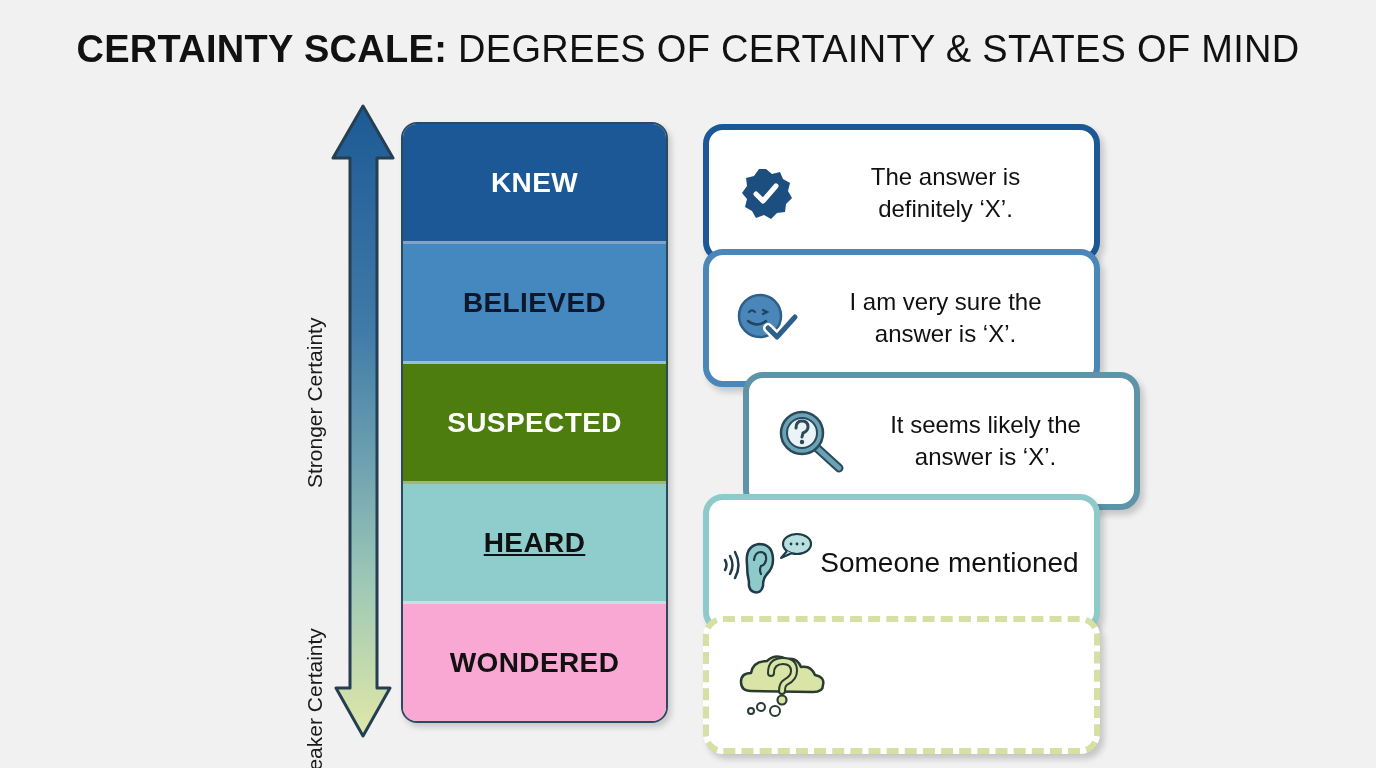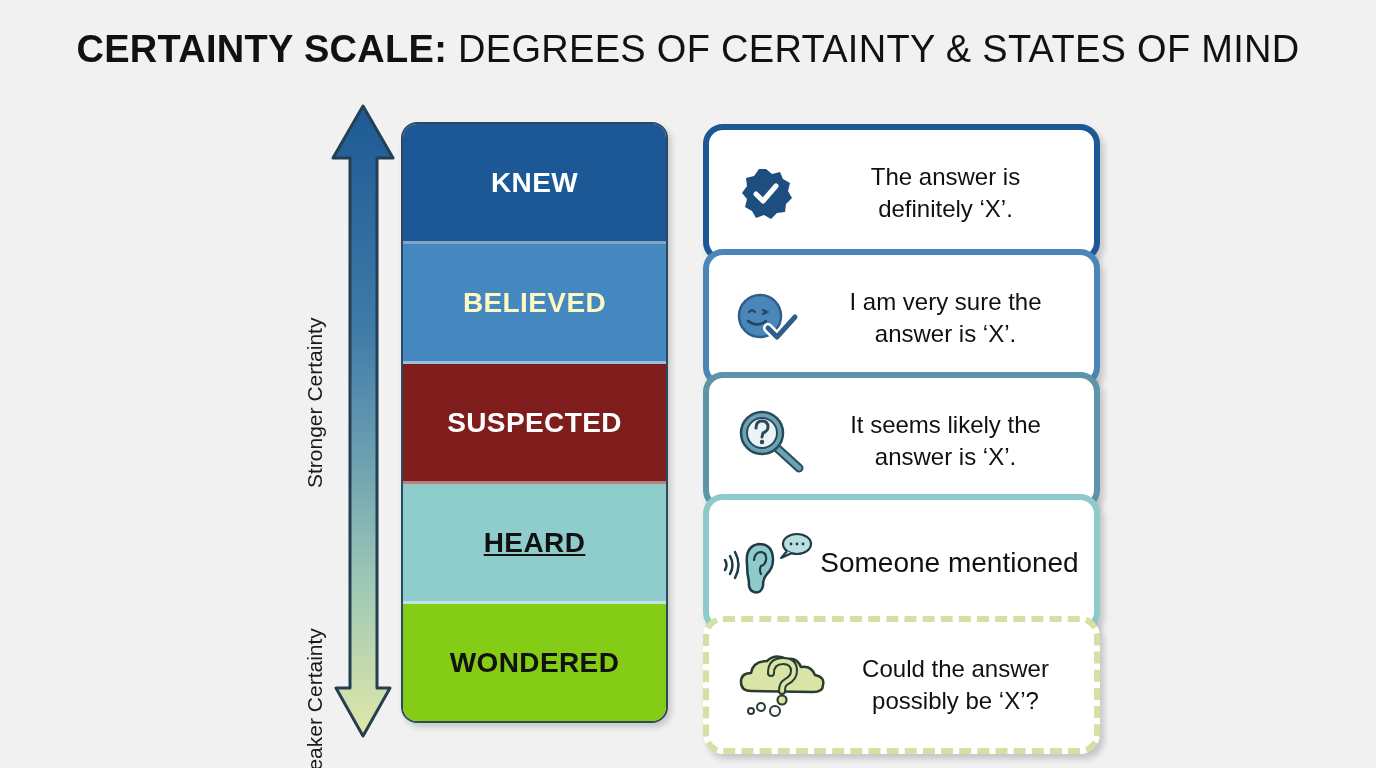--- a/index.html
+++ b/index.html
@@ -78,30 +78,30 @@
     <path d="M63 6 L93 58 L77 58 L77 588 L90 588 L63 636 L36 588 L50 588 L50 58 L33 58 Z" fill="url(#axisGrad)" stroke="#243f52" stroke-width="3" stroke-linejoin="round"></path>
   </svg>
   <div class="arrow-label strong">Stronger Certainty</div>
   <div class="arrow-label weak">Weaker Certainty</div>
 </div>
 
 <div class="stack">
   <div class="band" id="band0" style="background: rgb(28, 88, 150); color: rgb(255, 255, 255);">
       <span>KNEW</span>
     </div>
-  <div class="band" id="band1" style="background: rgb(69, 135, 191); color: #fef9c3;">
+  <div class="band" id="band1" style="background: rgb(69, 135, 191); color: #0f172a;">
       <span>BELIEVED</span>
     </div>
-  <div class="band" id="band2" style="background: #7f1d1d; color: rgb(255, 255, 255);">
+  <div class="band" id="band2" style="background: #4d7c0f; color: rgb(255, 255, 255);">
       <span>SUSPECTED</span>
     </div>
   <div class="band" id="band3" style="background: rgb(142, 205, 204); color: rgb(17, 17, 17); text-decoration: underline;">
       <span>HEARD</span>
     </div>
-  <div class="band" id="band4" style="background: #84cc16; color: rgb(17, 17, 17);">
+  <div class="band" id="band4" style="background: #f9a8d4; color: rgb(17, 17, 17);">
       <span>WONDERED</span>
     </div>
 </div>
 
 <div class="bubble" id="bubble0" style="top: 124px; border-color: rgb(28, 88, 150);">
   <svg class="tail" width="34" height="40" viewBox="0 0 34 40" style="left:-28px;top:28px;">
     <path d="M32 2 L4 20 L32 38" fill="#fff" stroke="#1c5896" stroke-width="6" stroke-linejoin="miter"></path>
   </svg>
   <svg class="icon" width="54" height="54" viewBox="0 0 54 54">
     <path d="M27 3 L33 8 L41 6 L44 13 L51 17 L49 25 L53 32 L47 38 L46 46 L38 47 L32 53 L25 49 L17 52 L13 45 L6 41 L8 33 L3 27 L8 20 L7 12 L15 10 L20 3 Z" fill="#1d4e80"></path>
@@ -124,21 +124,21 @@
     <path d="M13 31 Q22 38 31 31" fill="none" stroke="#1f4464" stroke-width="2.4" stroke-linecap="round"></path>
     <path d="M33 38 L42 47 L60 27" fill="none" stroke="#fff" stroke-width="10" stroke-linecap="round" stroke-linejoin="round"></path>
     <path d="M33 38 L42 47 L60 27" fill="none" stroke="#2d5f8a" stroke-width="5" stroke-linecap="round" stroke-linejoin="round"></path>
   </svg>
   <div class="text">
     <div><span>I am </span><b>very sure</b><span> the</span></div>
     <div><span>answer is ‘X’.</span></div>
   </div>
 </div>
 
-<div class="bubble" id="bubble2" style="top: 372px; border-color: rgb(94, 148, 168);">
+<div class="bubble" id="bubble2" style="top: 372px; border-color: rgb(94, 148, 168); margin-left: 40px;">
   <svg class="tail" width="34" height="40" viewBox="0 0 34 40" style="left:-28px;top:28px;">
     <path d="M32 2 L4 20 L32 38" fill="#fff" stroke="#5e94a8" stroke-width="6" stroke-linejoin="miter"></path>
   </svg>
   <svg class="icon" width="72" height="66" viewBox="0 0 72 66" style="left:28px;">
     <line x1="40" y1="40" x2="62" y2="60" stroke="#2a4a5a" stroke-width="9" stroke-linecap="round"></line>
     <line x1="40" y1="40" x2="62" y2="60" stroke="#6aa2b6" stroke-width="5" stroke-linecap="round"></line>
     <circle cx="25" cy="25" r="21" fill="#6aa2b6" stroke="#2a4a5a" stroke-width="2.5"></circle>
     <circle cx="25" cy="25" r="15" fill="#eaf3f6" stroke="#2a4a5a" stroke-width="2"></circle>
     <path d="M19 20 Q19 13 25 13 Q31 13 31 19 Q31 23 26 25 L25 29" fill="none" stroke="#2a4a5a" stroke-width="3" stroke-linecap="round"></path>
     <circle cx="25" cy="34" r="2.2" fill="#2a4a5a"></circle>
@@ -176,17 +176,13 @@
   </svg>
   <svg class="icon" width="92" height="72" viewBox="0 0 92 72" style="left:28px;">
     <path d="M14 42 Q4 42 4 33 Q4 24 14 24 Q16 12 30 12 Q38 4 50 10 Q60 8 64 18 Q74 16 78 26 Q88 28 86 36 Q86 43 76 43 Z" fill="#d9e4a6" stroke="#2a3c30" stroke-width="2.5" stroke-linejoin="round"></path>
     <path d="M34 24 Q34 12 46 12 Q57 12 57 22 Q57 29 49 33 Q45 35 45 42" fill="none" stroke="#2a3c30" stroke-width="8" stroke-linecap="round"></path>
     <path d="M34 24 Q34 12 46 12 Q57 12 57 22 Q57 29 49 33 Q45 35 45 42" fill="none" stroke="#d9e4a6" stroke-width="4" stroke-linecap="round"></path>
     <circle cx="45" cy="51" r="4.5" fill="#d9e4a6" stroke="#2a3c30" stroke-width="2.2"></circle>
     <circle cx="14" cy="62" r="3" fill="#fff" stroke="#2a3c30" stroke-width="2"></circle>
     <circle cx="24" cy="58" r="4" fill="#fff" stroke="#2a3c30" stroke-width="2"></circle>
     <circle cx="38" cy="62" r="5" fill="#fff" stroke="#2a3c30" stroke-width="2"></circle>
   </svg>
-  <div class="text" style="left:120px;">
-    <div><span>Could the answer</span></div>
-    <div><span>possibly be ‘X’?</span></div>
-  </div>
 </div>
 
 </body></html>

